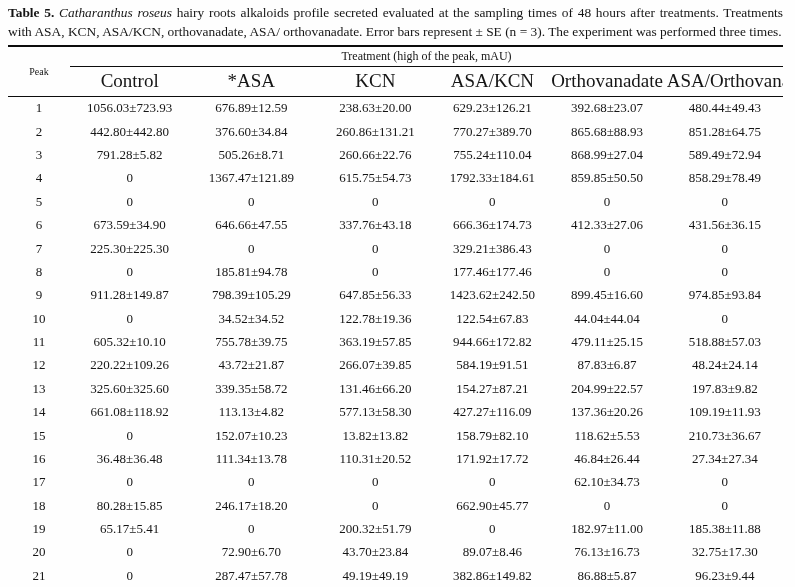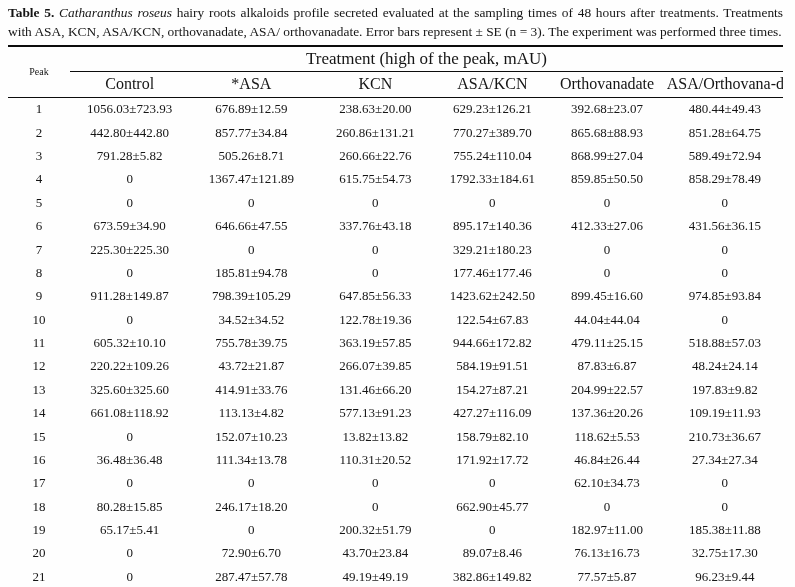--- a/index.html
+++ b/index.html
@@ -48,27 +48,27 @@
     white-space: nowrap;
   }
   th.peak-head {
     border-bottom: 1.8px solid #0c0c0c;
     font-size: 10px;
   }
   th.treatment-head {
     border-bottom: 1.4px solid #0c0c0c;
     padding-top: 3px;
     padding-bottom: 1px;
-    font-size: 17px;
+    font-size: 12px;
   }
   tr.subhead-row th {
     border-bottom: 1.8px solid #0c0c0c;
     padding-top: 3px;
     padding-bottom: 4px;
-    font-size: 16px;
+    font-size: 19px;
   }
   tbody td {
     height: 19.2px;
   }
 </style>
 </head>
 <body>
 
 <div class="page">
 
@@ -104,21 +104,21 @@
           <td>1056.03±723.93</td>
           <td>676.89±12.59</td>
           <td>238.63±20.00</td>
           <td>629.23±126.21</td>
           <td>392.68±23.07</td>
           <td>480.44±49.43</td>
         </tr>
         <tr>
           <td>2</td>
           <td>442.80±442.80</td>
-          <td>857.77±34.84</td>
+          <td>376.60±34.84</td>
           <td>260.86±131.21</td>
           <td>770.27±389.70</td>
           <td>865.68±88.93</td>
           <td>851.28±64.75</td>
         </tr>
         <tr>
           <td>3</td>
           <td>791.28±5.82</td>
           <td>505.26±8.71</td>
           <td>260.66±22.76</td>
@@ -142,30 +142,30 @@
           <td>0</td>
           <td>0</td>
           <td>0</td>
           <td>0</td>
         </tr>
         <tr>
           <td>6</td>
           <td>673.59±34.90</td>
           <td>646.66±47.55</td>
           <td>337.76±43.18</td>
-          <td>895.17±140.36</td>
+          <td>666.36±174.73</td>
           <td>412.33±27.06</td>
           <td>431.56±36.15</td>
         </tr>
         <tr>
           <td>7</td>
           <td>225.30±225.30</td>
           <td>0</td>
           <td>0</td>
-          <td>329.21±180.23</td>
+          <td>329.21±386.43</td>
           <td>0</td>
           <td>0</td>
         </tr>
         <tr>
           <td>8</td>
           <td>0</td>
           <td>185.81±94.78</td>
           <td>0</td>
           <td>177.46±177.46</td>
           <td>0</td>
@@ -203,31 +203,31 @@
           <td>220.22±109.26</td>
           <td>43.72±21.87</td>
           <td>266.07±39.85</td>
           <td>584.19±91.51</td>
           <td>87.83±6.87</td>
           <td>48.24±24.14</td>
         </tr>
         <tr>
           <td>13</td>
           <td>325.60±325.60</td>
-          <td>414.91±33.76</td>
+          <td>339.35±58.72</td>
           <td>131.46±66.20</td>
           <td>154.27±87.21</td>
           <td>204.99±22.57</td>
           <td>197.83±9.82</td>
         </tr>
         <tr>
           <td>14</td>
           <td>661.08±118.92</td>
           <td>113.13±4.82</td>
-          <td>577.13±91.23</td>
+          <td>577.13±58.30</td>
           <td>427.27±116.09</td>
           <td>137.36±20.26</td>
           <td>109.19±11.93</td>
         </tr>
         <tr>
           <td>15</td>
           <td>0</td>
           <td>152.07±10.23</td>
           <td>13.82±13.82</td>
           <td>158.79±82.10</td>
@@ -278,21 +278,21 @@
           <td>89.07±8.46</td>
           <td>76.13±16.73</td>
           <td>32.75±17.30</td>
         </tr>
         <tr>
           <td>21</td>
           <td>0</td>
           <td>287.47±57.78</td>
           <td>49.19±49.19</td>
           <td>382.86±149.82</td>
-          <td>77.57±5.87</td>
+          <td>86.88±5.87</td>
           <td>96.23±9.44</td>
         </tr>
         <tr>
           <td>22</td>
           <td>36.08±6.00</td>
           <td>65.22±4.98</td>
           <td>48.55±5.87</td>
           <td>108.99±7.99</td>
           <td>46.09±2.40</td>
           <td>51.74±9.48</td>

